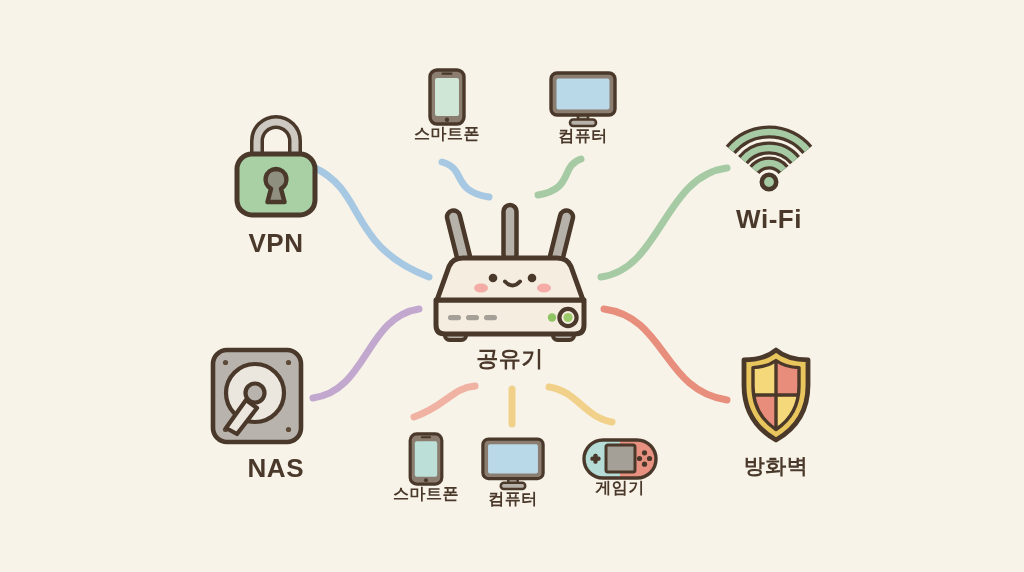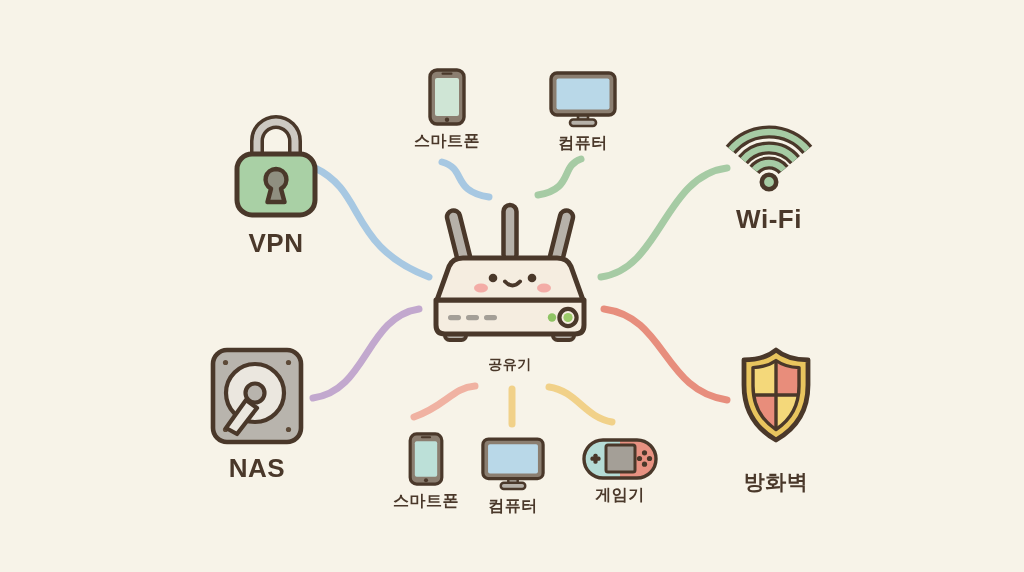--- a/index.html
+++ b/index.html
@@ -17,23 +17,23 @@
     display:flex;flex-direction:column;align-items:center;
   }
   .label{
     color:var(--text,#4a382a);
     font-weight:bold;
     letter-spacing:.5px;
     white-space:nowrap;
     line-height:1;
   }
   .label-lg{font-size:26px;margin-top:10px;}
-  .label-md{font-size:14px;margin-top:9px;}
-  .label-fw{font-size:21px;margin-top:28px;}
-  .label-sm{font-size:16px;margin-top:7px;}
+  .label-md{font-size:22px;margin-top:0;}
+  .label-fw{font-size:21px;margin-top:12px;}
+  .label-sm{font-size:16px;}
   svg{display:block;}
 </style>
 </head>
 <body>
 
 <div class="stage">
 
   <svg class="edges" viewBox="0 0 1024 572">
     <path stroke="var(--line-blue)" d="M315,168 C366,192 348,246 429,277"></path>
     <path stroke="var(--line-blue)" d="M442,162 C467,169 451,191 489,197"></path>
@@ -110,21 +110,21 @@
         <rect x="41" y="119" width="13" height="5.2" rx="2.6"></rect>
         <rect x="59" y="119" width="13" height="5.2" rx="2.6"></rect>
       </g>
       <circle cx="127" cy="121.5" r="4.2" fill="var(--led-green)"></circle>
       <circle cx="143" cy="121.5" r="8.6" fill="var(--router-cream)" stroke="var(--outline)" stroke-width="4.2"></circle>
       <circle cx="143" cy="121.5" r="4.6" fill="var(--button-green)"></circle>
     </svg>
     <div class="label label-md">공유기</div>
   </div>
 
-  <div class="node" style="left:210px;top:347px;">
+  <div class="node" style="left:210px;top:347px;align-items:flex-end;">
     <svg width="94" height="98" viewBox="0 0 94 98">
       <rect x="3" y="3" width="88" height="92" rx="14" fill="var(--nas-gray)" stroke="var(--outline)" stroke-width="4.6"></rect>
       <circle cx="15.5" cy="15.5" r="2.6" fill="var(--screw-brown)"></circle>
       <circle cx="78.5" cy="15.5" r="2.6" fill="var(--screw-brown)"></circle>
       <circle cx="15.5" cy="82.5" r="2.6" fill="var(--screw-brown)"></circle>
       <circle cx="78.5" cy="82.5" r="2.6" fill="var(--screw-brown)"></circle>
       <circle cx="45" cy="46" r="29" fill="var(--nas-platter)" stroke="var(--outline)" stroke-width="4.2"></circle>
       <path d="M16,81 L36,53 L47,61 L27,87 Z" fill="var(--nas-platter)" stroke="var(--outline)" stroke-width="4.2" stroke-linejoin="round"></path>
       <circle cx="45" cy="46" r="9.5" fill="var(--nas-gray)" stroke="var(--outline)" stroke-width="4.2"></circle>
     </svg>

